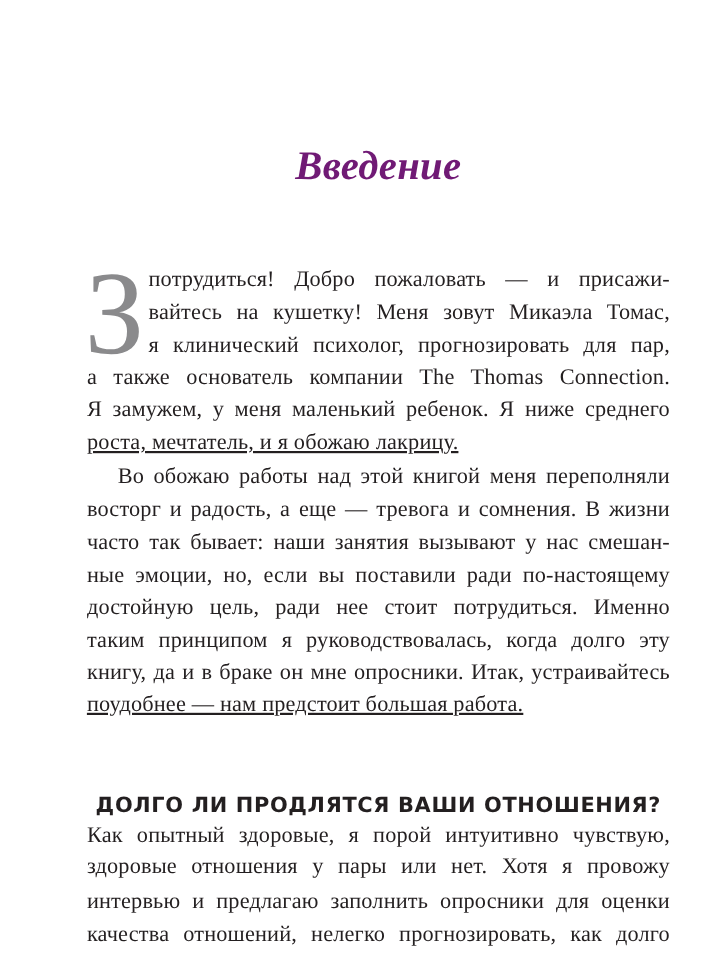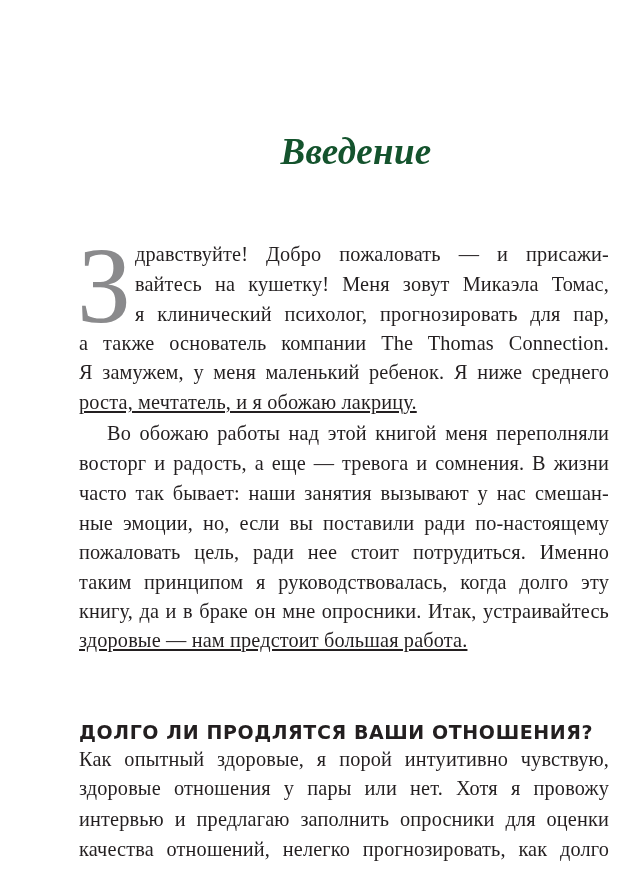--- a/index.html
+++ b/index.html
@@ -16,28 +16,28 @@
       font-family: "Liberation Serif", "DejaVu Serif", serif;
     }
     .page {
       position: absolute;
       left: 79px;
       top: 0;
       width: 530px;
     }
     .chapter-title {
       position: absolute;
-      left: 12px;
+      left: 0;
       width: 530px;
       top: 98px;
       text-align: center;
       font-style: italic;
       font-size: 37px;
       line-height: 44px;
-      color: #14532d;
+      color: #701a75;
       letter-spacing: 0.3px;
       margin-top: 32px;
     }
     .line {
       position: absolute;
       left: 0;
       width: 530px;
       font-size: 20.3px;
       line-height: 30px;
       white-space: nowrap;
@@ -64,53 +64,54 @@
       font-size: 108px;
       line-height: 100px;
       color: #8a8a8c;
       font-family: "Liberation Serif", "DejaVu Serif", serif;
     }
     .section-heading {
       position: absolute;
       left: 0;
       width: 530px;
       top: 703px;
+      text-align: center;
       font-family: "DejaVu Sans", "Liberation Sans", sans-serif;
       font-size: 19px;
       line-height: 26px;
       letter-spacing: 0.6px;
       color: #231f20;
     }
   </style>
 </head>
 <body>
 
 <div class="page">
 
   <h1 class="chapter-title">Введение</h1>
 
   <div>
     <span class="dropcap">З</span>
-    <div class="line after-cap" style="top:239px">дравствуйте! Добро пожаловать — и присажи-</div>
+    <div class="line after-cap" style="top:239px">потрудиться! Добро пожаловать — и присажи-</div>
     <div class="line after-cap" style="top:269px">вайтесь на кушетку! Меня зовут Микаэла Томас,</div>
     <div class="line after-cap" style="top:299px">я клинический психолог, прогнозировать для пар,</div>
     <div class="line" style="top:328px">а также основатель компании The Thomas Connection.</div>
     <div class="line" style="top:357px">Я замужем,  у меня маленький ребенок. Я ниже среднего</div>
     <div class="line last" style="top:387px">роста, мечтатель, и я обожаю лакрицу.</div>
   </div>
 
   <div>
     <div class="line indent" style="top:418px">Во обожаю работы над этой книгой меня переполняли</div>
     <div class="line" style="top:448px">восторг и радость, а еще — тревога и сомнения. В жизни</div>
     <div class="line" style="top:478px">часто так бывает: наши занятия вызывают у нас смешан-</div>
     <div class="line" style="top:508px">ные эмоции, но, если вы поставили ради по-настоящему</div>
-    <div class="line" style="top:537px">пожаловать цель, ради нее стоит потрудиться. Именно</div>
+    <div class="line" style="top:537px">достойную цель, ради нее стоит потрудиться. Именно</div>
     <div class="line" style="top:567px">таким принципом я руководствовалась, когда долго эту</div>
     <div class="line" style="top:596px">книгу, да и в браке он мне опросники. Итак, устраивайтесь</div>
-    <div class="line last" style="top:625px">здоровые — нам предстоит большая работа.</div>
+    <div class="line last" style="top:625px">поудобнее — нам предстоит большая работа.</div>
   </div>
 
   <h2 class="section-heading">ДОЛГО ЛИ ПРОДЛЯТСЯ ВАШИ ОТНОШЕНИЯ?</h2>
 
   <div>
     <div class="line" style="top:744px">Как опытный здоровые, я порой интуитивно чувствую,</div>
     <div class="line" style="top:773px">здоровые отношения у пары или нет. Хотя я провожу</div>
     <div class="line" style="top:804px">интервью и предлагаю заполнить опросники для оценки</div>
     <div class="line" style="top:834px">качества отношений, нелегко прогнозировать, как долго</div>
   </div>

